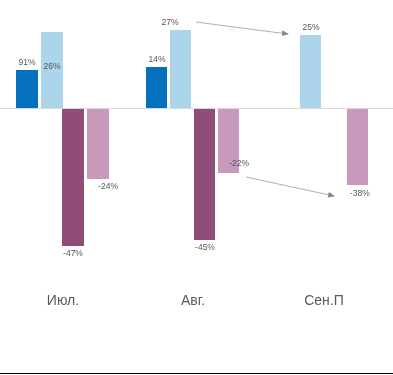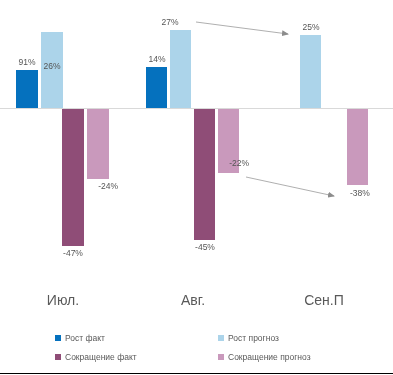--- a/index.html
+++ b/index.html
@@ -139,39 +139,16 @@
       <line x1="196" y1="22" x2="288" y2="34" stroke="#a6a6a6" stroke-width="0.9" marker-end="url(#arrowhead)"></line>
       <line x1="246" y1="177" x2="334" y2="196" stroke="#a6a6a6" stroke-width="0.9" marker-end="url(#arrowhead)"></line>
     </svg>
 
     <div class="cat-label" style="left:42px; top:292px; width:42px;">Июл.</div>
     <div class="cat-label" style="left:172px; top:292px; width:42px;">Авг.</div>
     <div class="cat-label" style="left:303px; top:292px; width:42px;">Сен.П</div>
 
   </div>
 
-  <div class="legend">
-
-    <div class="legend-item" style="left:55px; top:3px;">
-      <span class="legend-swatch" style="background:#0571be;"></span>
-      <span class="legend-text">Рост факт</span>
-    </div>
-
-    <div class="legend-item" style="left:218px; top:3px;">
-      <span class="legend-swatch" style="background:#acd4ea;"></span>
-      <span class="legend-text">Рост прогноз</span>
-    </div>
-
-    <div class="legend-item" style="left:55px; top:22px;">
-      <span class="legend-swatch" style="background:#8f4d77;"></span>
-      <span class="legend-text">Сокращение факт</span>
-    </div>
-
-    <div class="legend-item" style="left:218px; top:22px;">
-      <span class="legend-swatch" style="background:#c999bc;"></span>
-      <span class="legend-text">Сокращение прогноз</span>
-    </div>
-
-  </div>
 
   <div class="bottom-rule"></div>
 
 </div>
 
 </body></html>

